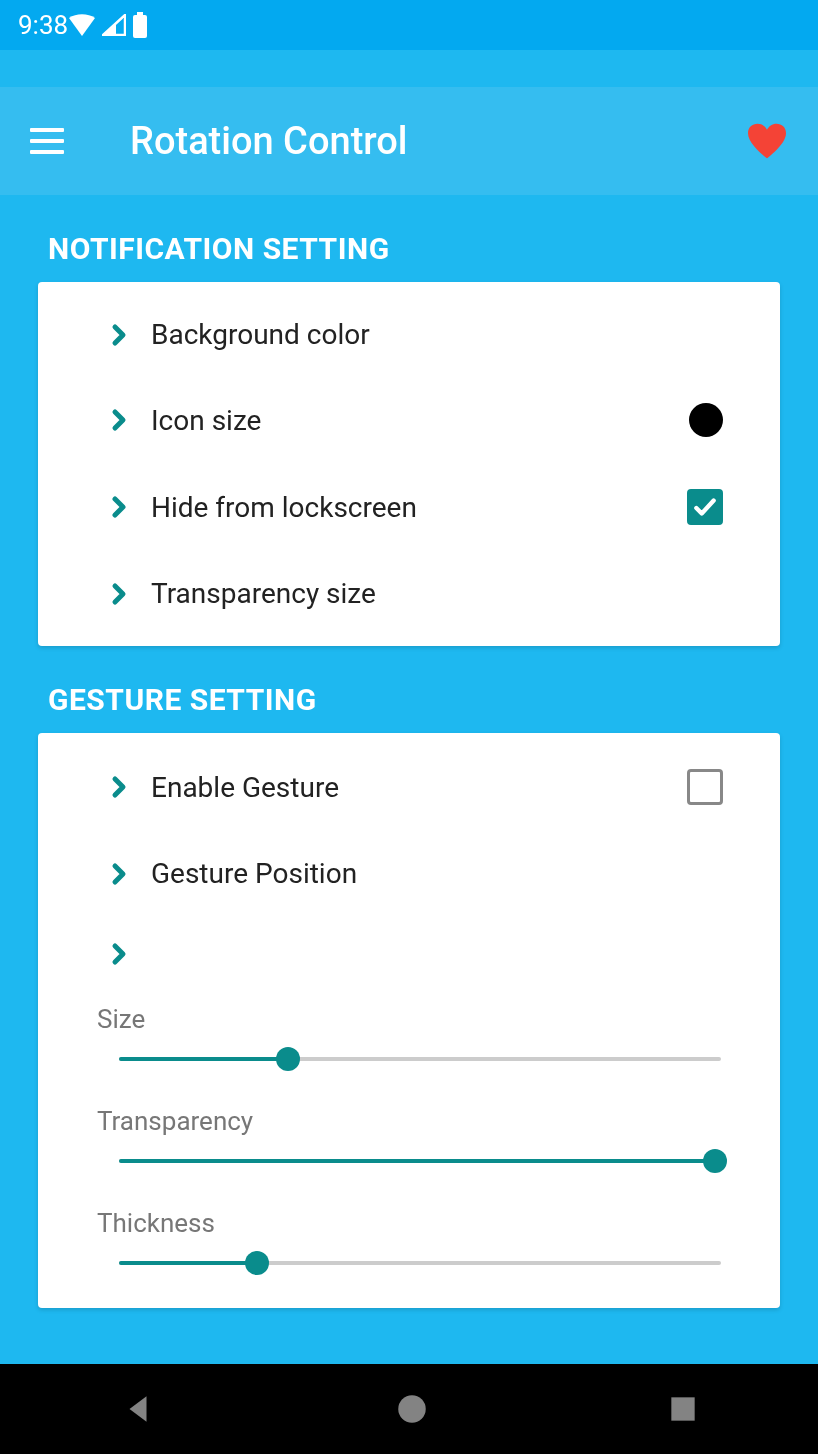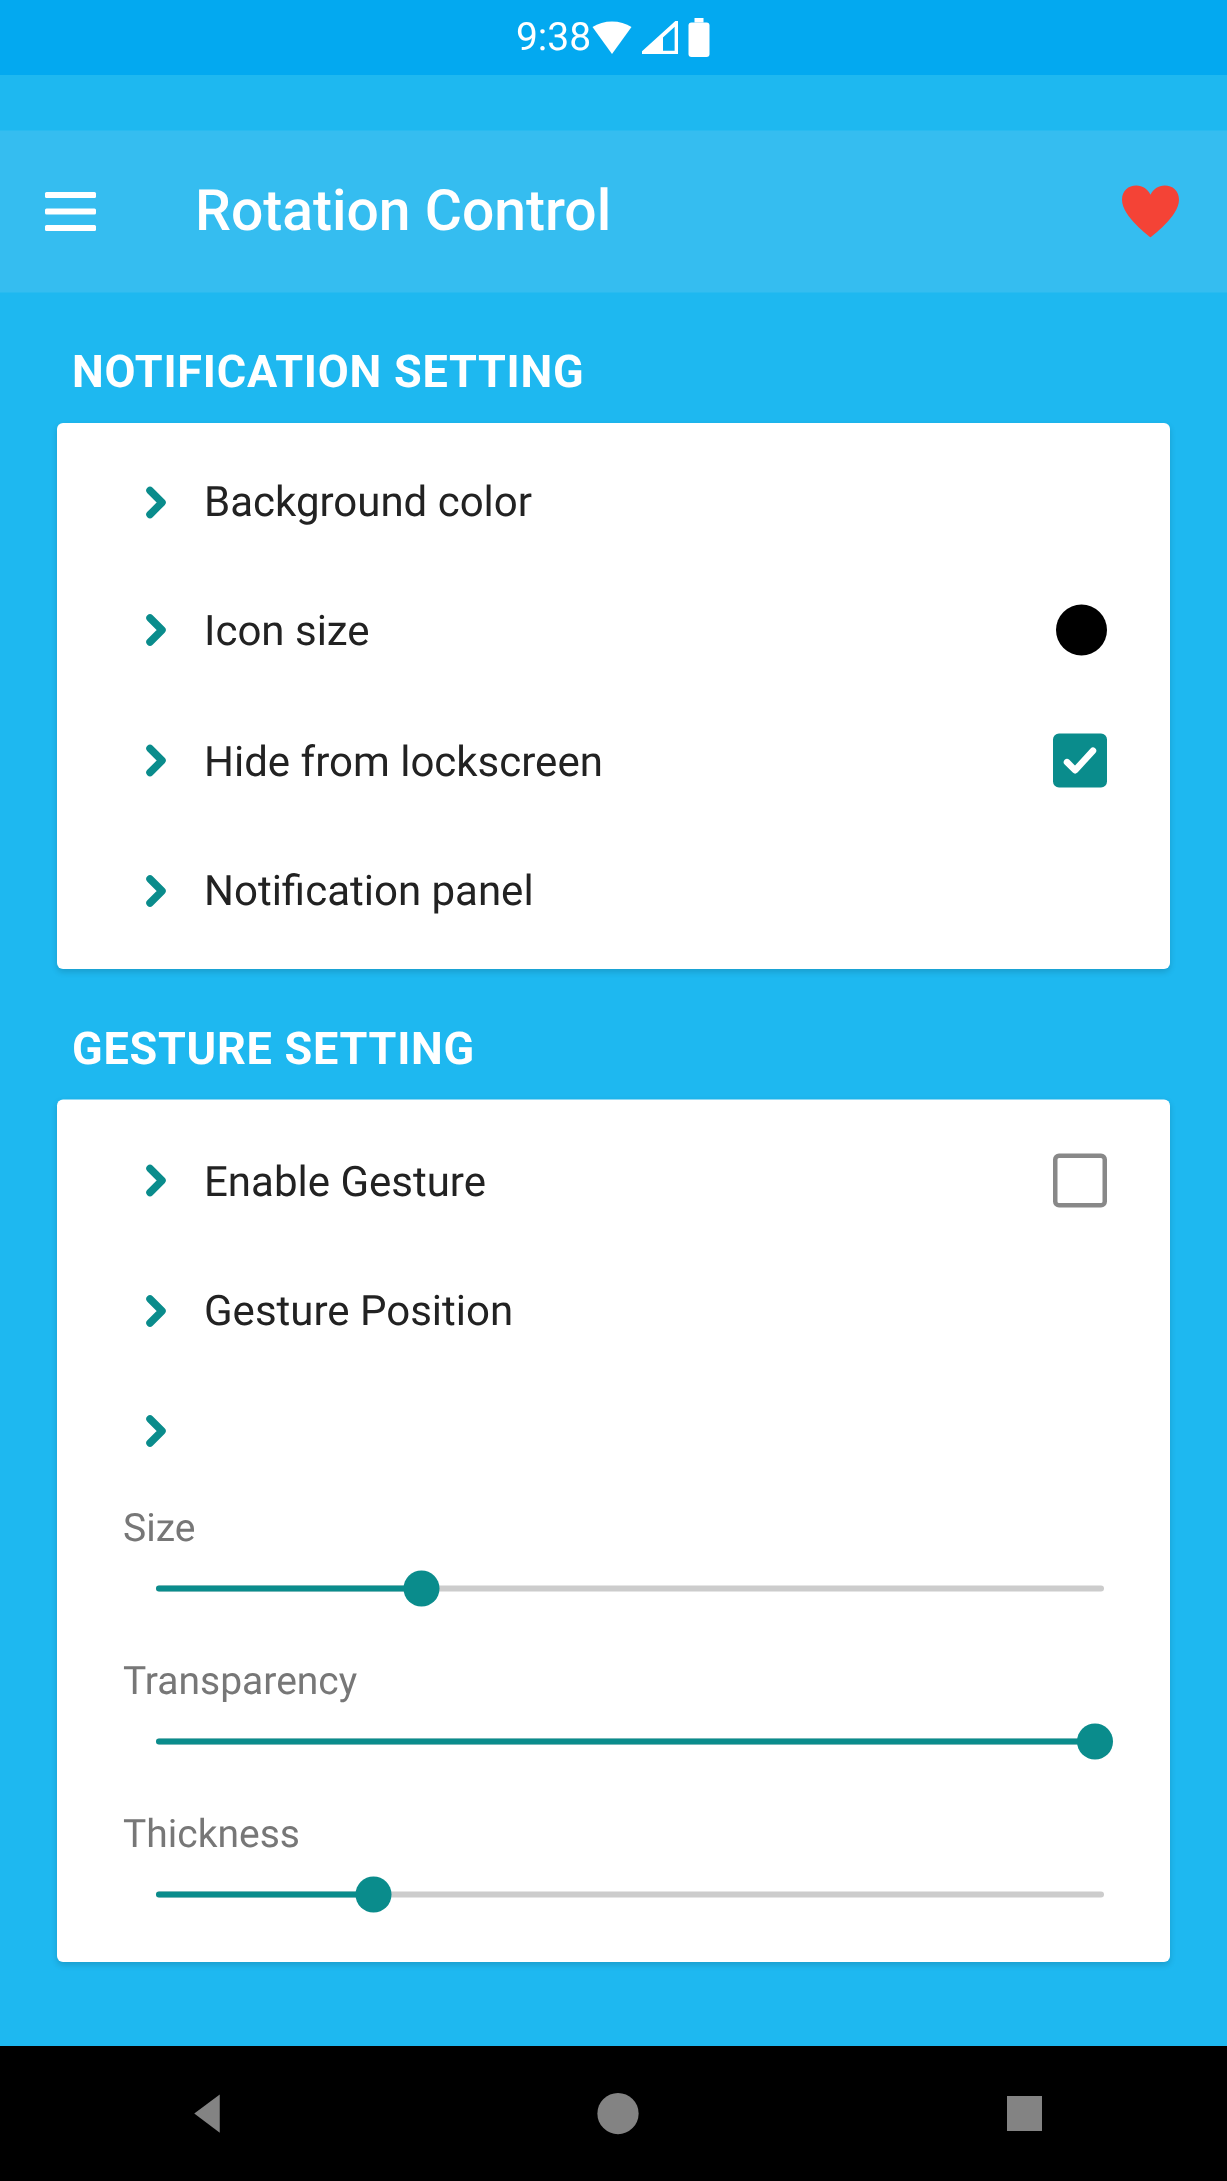--- a/index.html
+++ b/index.html
@@ -9,21 +9,21 @@
   height: 1454px;
   background: #1eb8f0;
   overflow: hidden;
   position: relative;
 }
 .status-bar {
   height: 50px;
   background: #03a9f0;
   display: flex;
   align-items: center;
-  justify-content: center;
+  justify-content: flex-start;
   padding: 0 18px;
   color: #fff;
 }
 .status-time { font-size: 26px; font-weight: 400; }
 .status-icons { display: flex; align-items: center; gap: 6px; }
 .app-bar {
   height: 108px;
   background: #35bdf0;
   display: flex;
   align-items: center;
@@ -63,21 +63,21 @@
   font-weight: 700;
   letter-spacing: 0.5px;
   margin-top: 36px;
   margin-bottom: 16px;
   margin-left: 10px;
 }
 .card {
   background: #fff;
   border-radius: 4px;
   box-shadow: 0 2px 4px rgba(0,0,0,0.15);
-  padding: 10px 0;
+  padding: 10px 15px;
 }
 .row {
   display: flex;
   align-items: center;
   padding: 26px 42px 26px 54px;
   cursor: pointer;
 }
 .chevron {
   width: 24px;
   height: 24px;
@@ -217,21 +217,21 @@
       <span class="checkbox checked">
         <svg width="26" height="26" viewBox="0 0 24 24">
             <path d="M4 13 L9 18 L20 6" fill="none" stroke="#fff" stroke-width="4" stroke-linecap="round" stroke-linejoin="round"></path>
           </svg>
       </span>
     </div>
     <div class="row">
       <svg class="chevron" viewBox="0 0 24 24">
           <path d="M8 4 L16 12 L8 20" fill="none" stroke="#0a8c8c" stroke-width="5" stroke-linecap="round" stroke-linejoin="round"></path>
         </svg>
-      <span class="row-label">Notification panel</span>
+      <span class="row-label">Transparency size</span>
     </div>
   </div>
 
   <div class="section-header">GESTURE SETTING</div>
   <div class="card">
     <div class="row">
       <svg class="chevron" viewBox="0 0 24 24">
           <path d="M8 4 L16 12 L8 20" fill="none" stroke="#0a8c8c" stroke-width="5" stroke-linecap="round" stroke-linejoin="round"></path>
         </svg>
       <span class="row-label">Enable Gesture</span>

